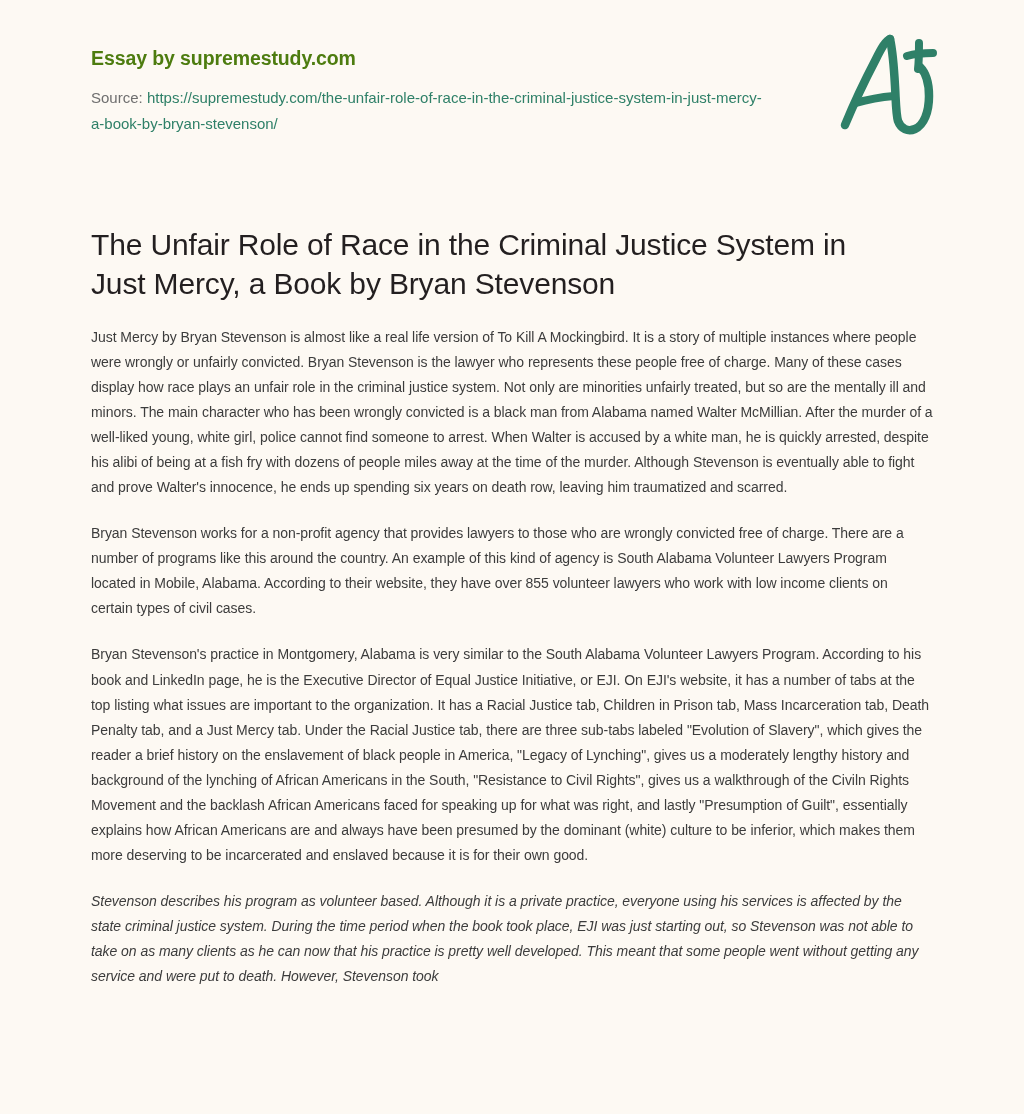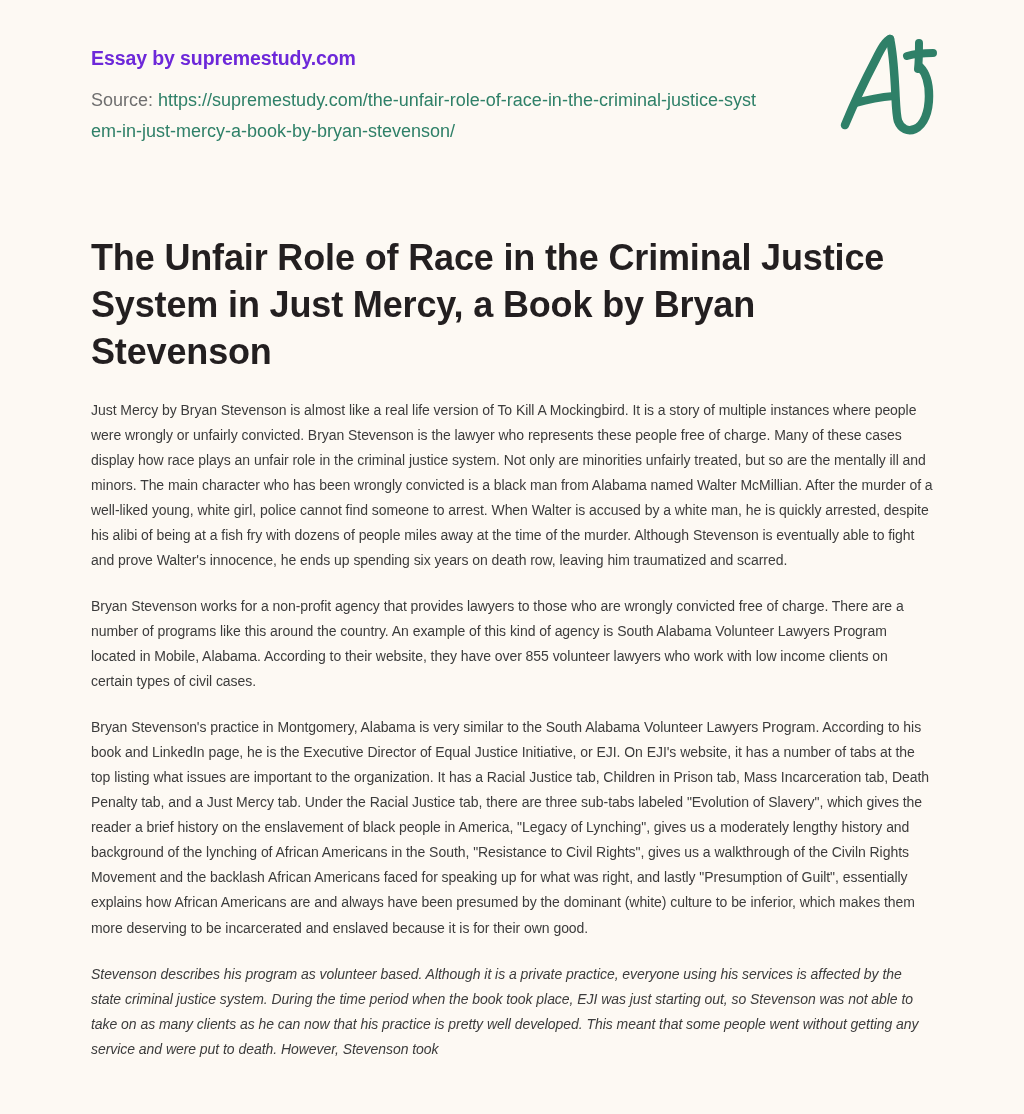--- a/index.html
+++ b/index.html
@@ -26,29 +26,29 @@
 
   
   .header {
     position: relative;
     padding-top: 46px;
   }
 
   .byline {
     font-size: 19.5px;
     font-weight: bold;
-    color: #6d28d9;
+    color: #4d7c0f;
     letter-spacing: -0.1px;
     line-height: 1.3;
     margin: 0;
   }
 
   .source-line {
     margin: 14px 0 0 0;
-    font-size: 18px;
+    font-size: 15px;
     line-height: 1.72;
     color: #6f6f6f;
     max-width: 672px;
     word-break: break-word;
   }
 
   .source-label {
     color: #6f6f6f;
   }
 
@@ -69,23 +69,23 @@
   .logo svg {
     display: block;
     width: 120px;
     height: 120px;
   }
 
   
   .title {
     margin: 0;
     padding-top: 88px;
-    font-size: 36px;
+    font-size: 30px;
     line-height: 1.3;
-    font-weight: bold;
+    font-weight: normal;
     color: #231f20;
     letter-spacing: -0.15px;
     max-width: 810px;
   }
 
   
   .body-copy {
     padding-top: 22px;
   }
 

